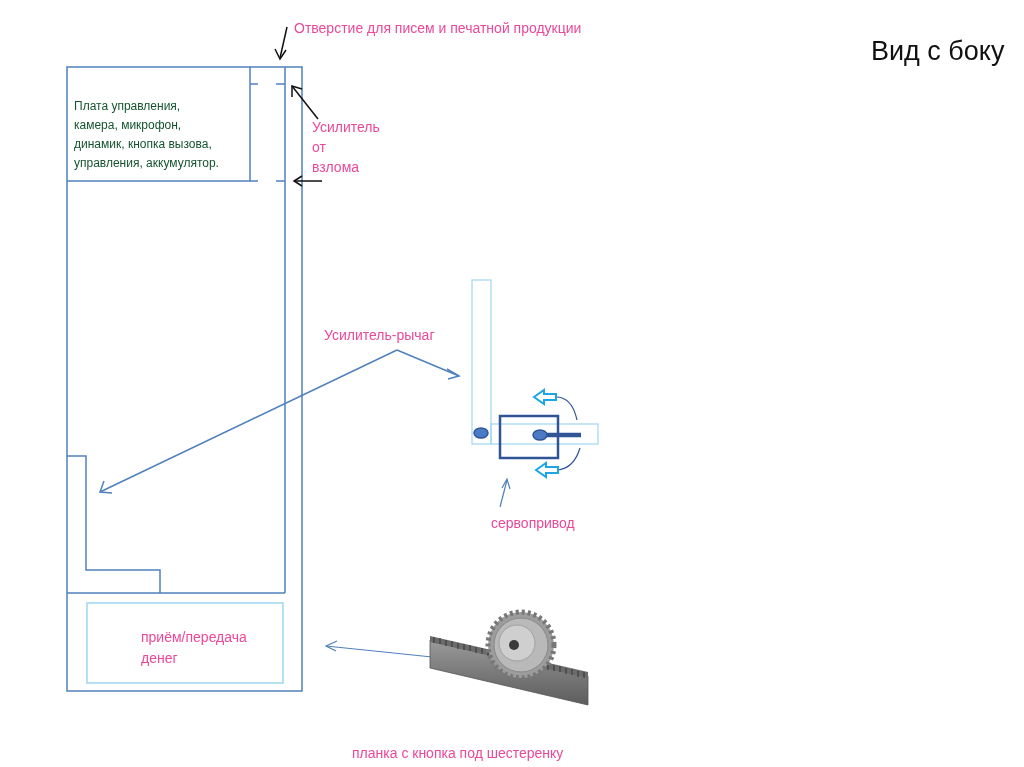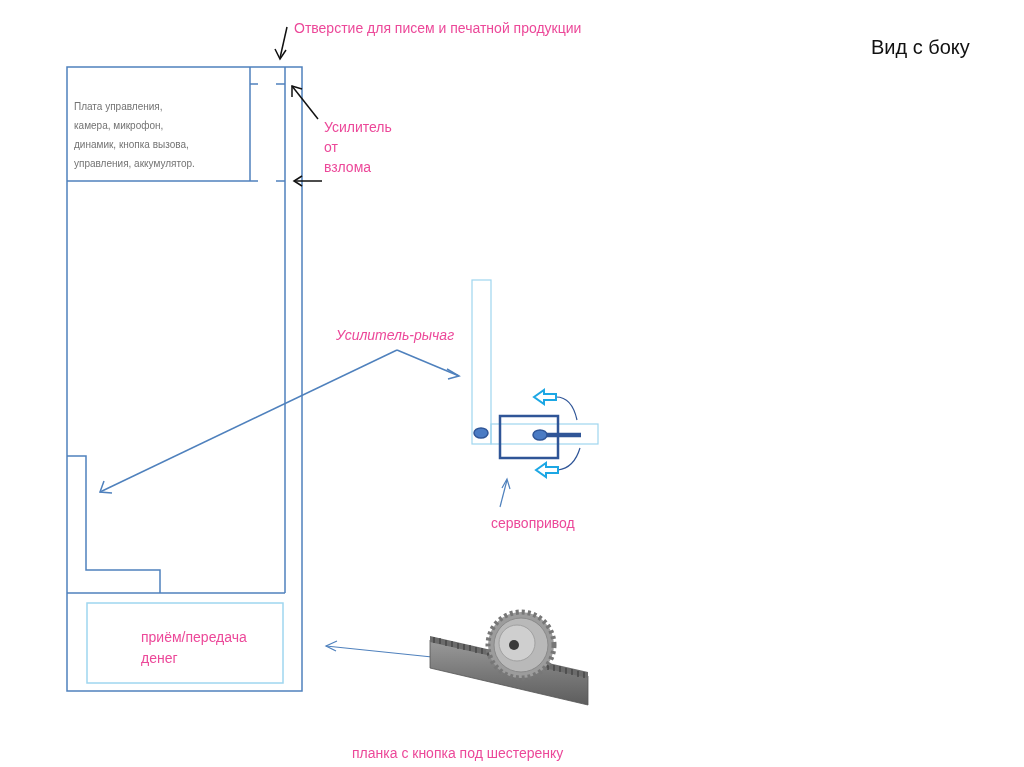--- a/index.html
+++ b/index.html
@@ -1,21 +1,21 @@
 <!DOCTYPE html>
 <html><head>
   <meta charset="utf-8">
   <style>
     html, body { margin: 0; padding: 0; background: #ffffff; }
     body { width: 1024px; height: 767px; position: relative; overflow: hidden;
            font-family: "Liberation Sans", "DejaVu Sans", sans-serif; color: #1a1a1a; }
     svg.diagram { position: absolute; left: 0; top: 0; }
     .lbl { position: absolute; font-size: 14px; line-height: 19px; color: #ec4899; white-space: nowrap; }
-    .title { position: absolute; font-size: 20px; color: #111; }
-    .box-text { position: absolute; font-size: 10px; line-height: 19px; color: #737373; white-space: nowrap; }
+    .title { position: absolute; font-size: 27px; color: #111; }
+    .box-text { position: absolute; font-size: 12px; line-height: 19px; color: #14532d; white-space: nowrap; }
   </style>
 </head>
 <body>
 
 <svg class="diagram" width="1024" height="767" viewBox="0 0 1024 767">
   <defs>
     <marker id="arrBlk" markerWidth="12" markerHeight="12" refX="1" refY="6" orient="auto" markerUnits="userSpaceOnUse">
       <path d="M11,1 L1,6 L11,11" fill="none" stroke="#111" stroke-width="1.5"></path>
     </marker>
     <marker id="arrBlu" markerWidth="14" markerHeight="12" refX="13" refY="6" orient="auto" markerUnits="userSpaceOnUse">
@@ -126,27 +126,27 @@
 
 <div class="lbl" style="left:294px; top:19px;">Отверстие для писем и печатной продукции</div>
 
 <div class="box-text" style="left:74px; top:97px;">
   <div>Плата управления,</div>
   <div>камера, микрофон,</div>
   <div>динамик, кнопка вызова,</div>
   <div>управления, аккумулятор.</div>
 </div>
 
-<div class="lbl" style="left:324px; top:117px; line-height:20px;">
+<div class="lbl" style="left:312px; top:117px; line-height:20px;">
   <div>Усилитель</div>
   <div>от</div>
   <div>взлома</div>
 </div>
 
-<div class="lbl" style="left:336px; top:326px;font-style:italic;">Усилитель-рычаг</div>
+<div class="lbl" style="left:324px; top:326px;">Усилитель-рычаг</div>
 
 <div class="lbl" style="left:491px; top:514px;">сервопривод</div>
 
 <div class="lbl" style="left:125px; top:627px; line-height:21px;margin-left:16px;">
   <div>приём/передача</div>
   <div>денег</div>
 </div>
 
 <div class="lbl" style="left:352px; top:744px;">планка с кнопка под шестеренку</div>
 

